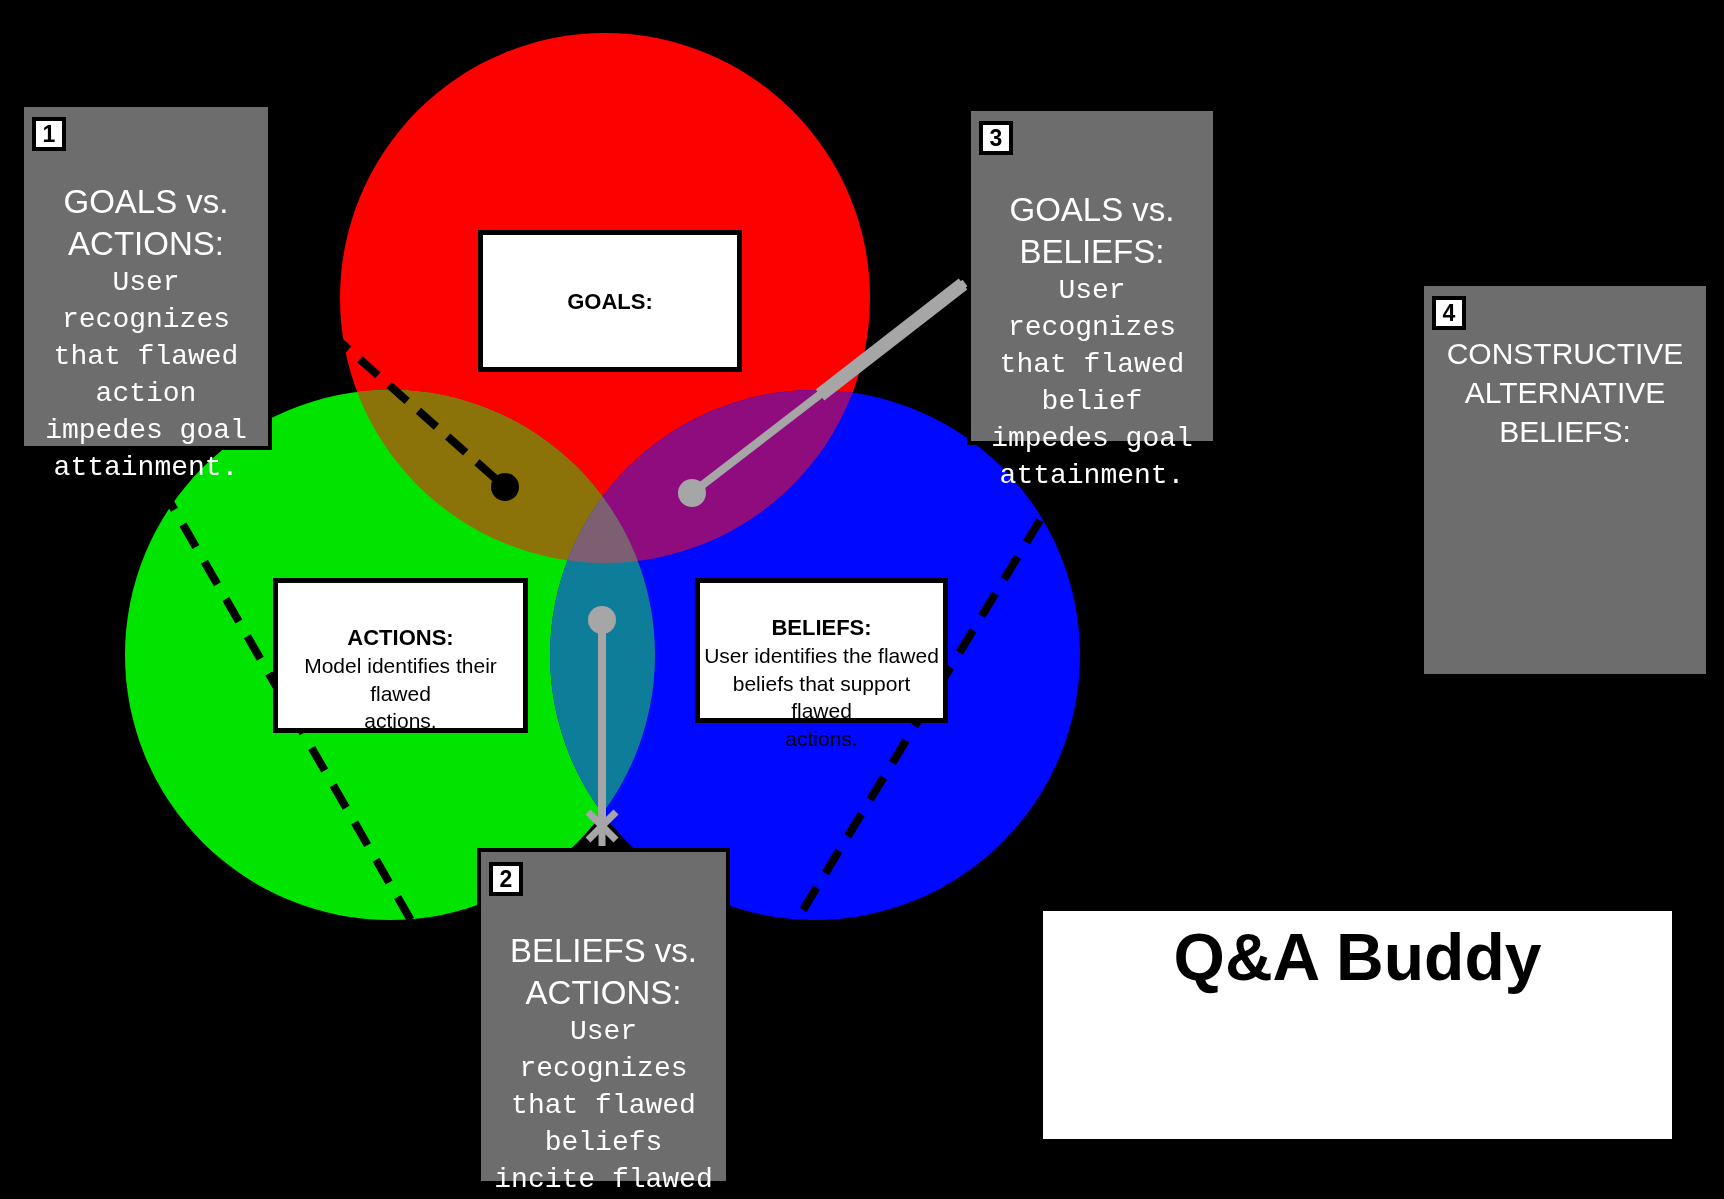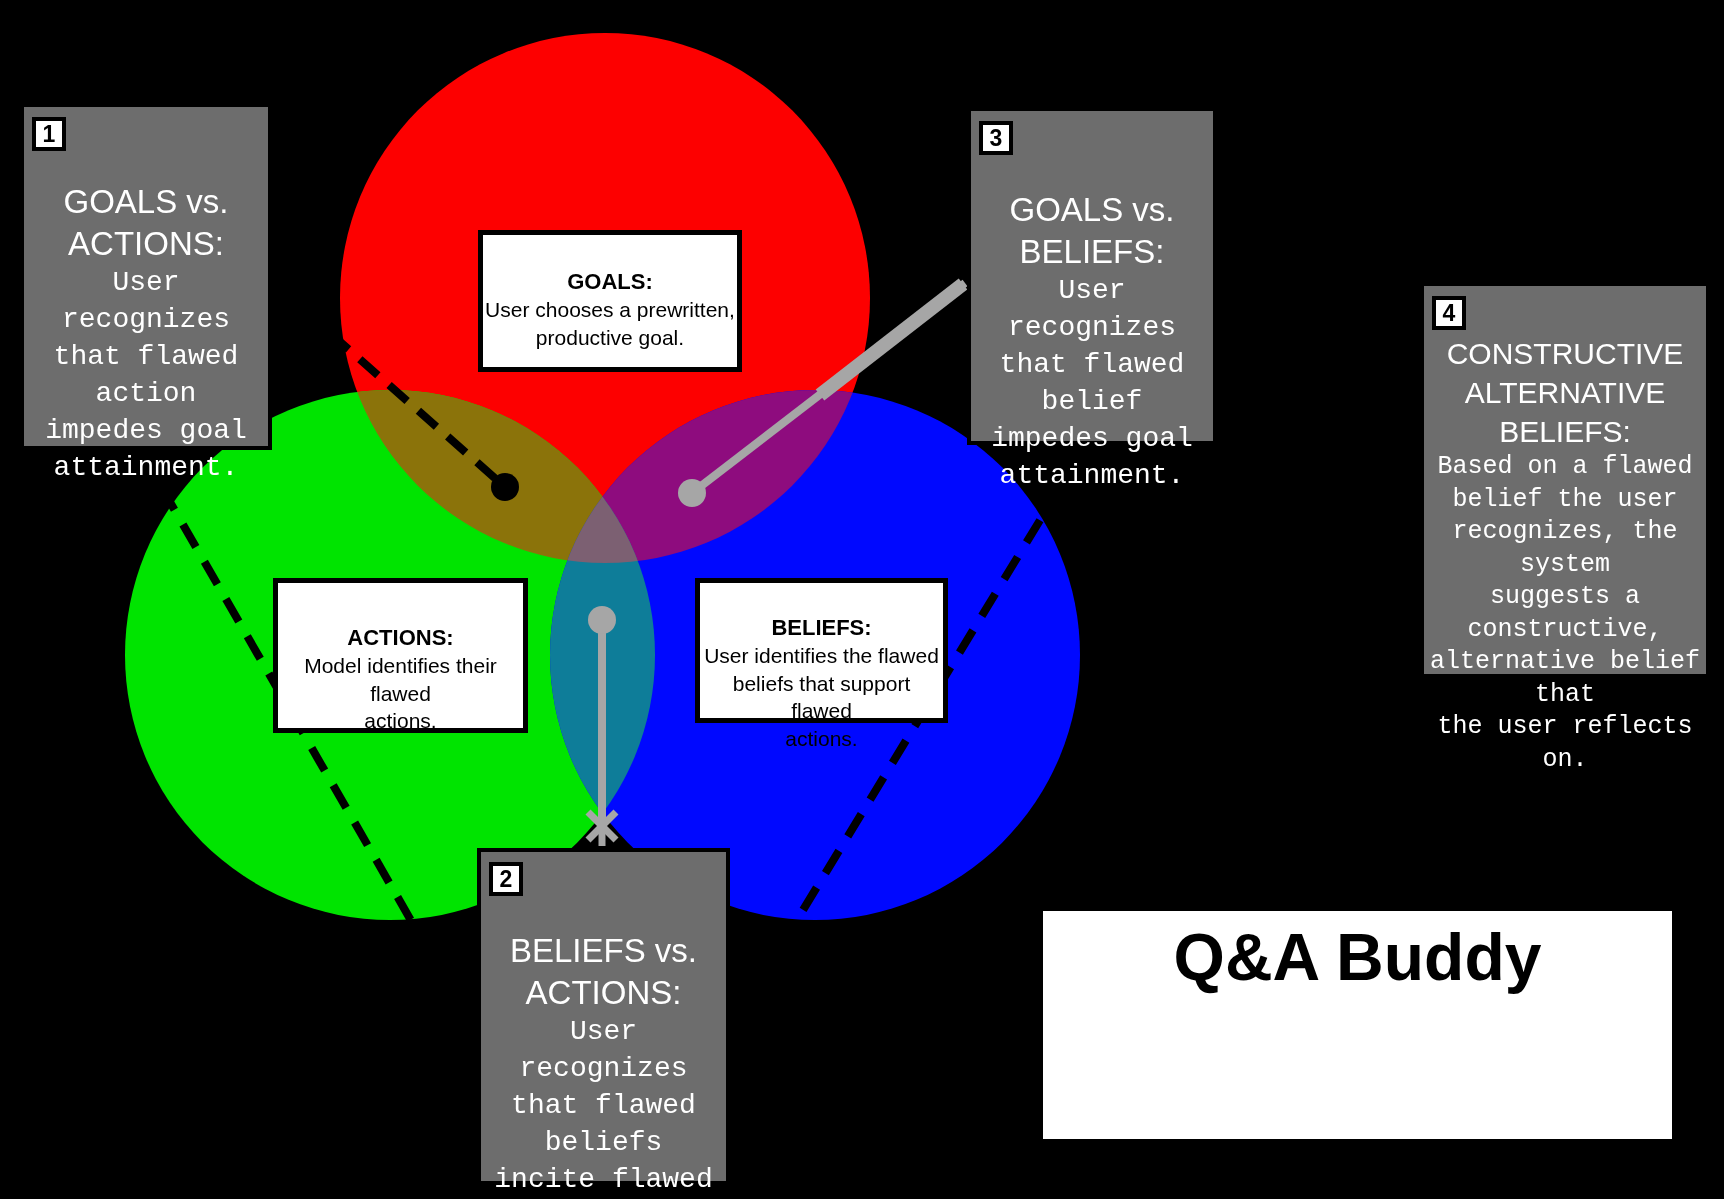--- a/index.html
+++ b/index.html
@@ -56,21 +56,21 @@
   .circle-label{
     position:absolute;
     background:var(--box-white);
     border:5px solid var(--line-black);
     box-sizing:border-box;
     color:var(--text-dark);
     text-align:center;
   }
   .circle-label .heading{font-weight:bold;font-size:22px;line-height:1.32;}
   .circle-label .body{font-size:21px;line-height:1.32;white-space:pre-line;}
-  #goals-label-box{left:478px;top:230px;width:264px;height:142px;padding-top:32px;}
+  #goals-label-box{left:478px;top:230px;width:264px;height:142px;padding-top:52px;}
   #actions-label-box{left:273px;top:578px;width:255px;height:155px;padding-top:40px;}
   #beliefs-label-box{left:695px;top:578px;width:253px;height:145px;padding-top:30px;}
 
   
   #title-box{
     position:absolute;
     left:1035px;top:903px;width:645px;height:244px;
     background:var(--box-white);
     border:8px solid var(--line-black);
     box-sizing:border-box;
@@ -131,22 +131,20 @@
     <circle cx="602" cy="620" r="14" style="fill:var(--connector-gray)"></circle>
     <g style="stroke:var(--connector-gray)" stroke-width="7">
       <line x1="588" y1="812" x2="616" y2="840"></line>
       <line x1="616" y1="812" x2="588" y2="840"></line>
       <line x1="602" y1="806" x2="602" y2="846"></line>
     </g>
   </svg>
 
   <div class="circle-label" id="goals-label-box">
     <div class="heading">GOALS:</div>
-    <div class="body">User chooses a prewritten,
-productive goal.</div>
   </div>
   <div class="circle-label" id="actions-label-box">
     <div class="heading">ACTIONS:</div>
     <div class="body">Model identifies their flawed
 actions.</div>
   </div>
   <div class="circle-label" id="beliefs-label-box">
     <div class="heading">BELIEFS:</div>
     <div class="body">User identifies the flawed
 beliefs that support flawed
@@ -177,25 +175,19 @@
     <div class="body">User recognizes
 that flawed belief
 impedes goal
 attainment.</div>
   </div>
   <div class="callout" id="callout-4">
     <div class="num-badge">4</div>
     <div class="heading">CONSTRUCTIVE
 ALTERNATIVE
 BELIEFS:</div>
-    <div class="body">Based on a flawed
-belief the user
-recognizes, the system
-suggests a constructive,
-alternative belief that
-the user reflects on.</div>
   </div>
 
   <div id="title-box">
     <div class="title-line">Q&amp;A Buddy</div>
   </div>
 
 </div>
 
 </body></html>

